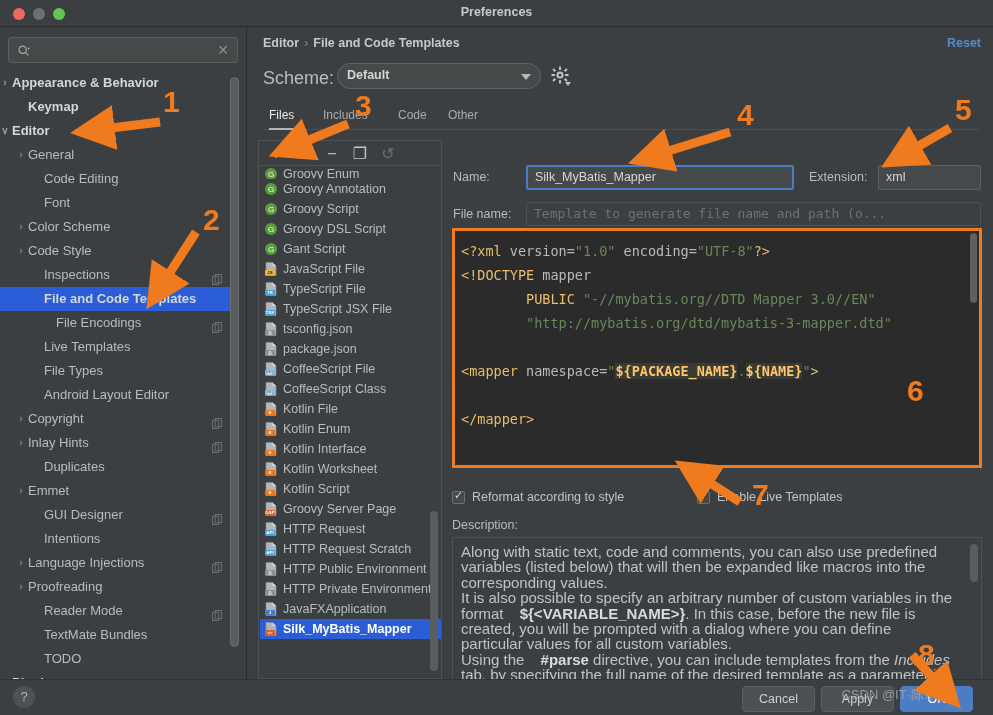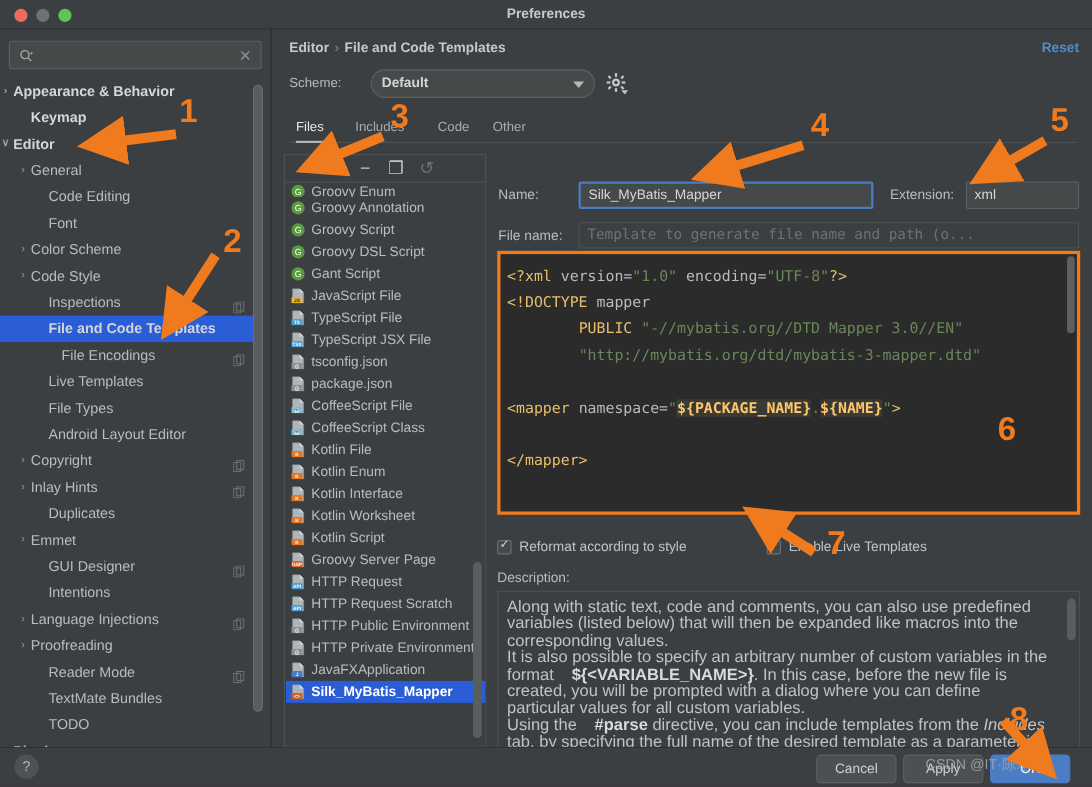--- a/index.html
+++ b/index.html
@@ -88,21 +88,21 @@
   .breadcrumb {
     position: absolute; left: 15px; top: 9px; font-size: 12.5px;
     font-weight: bold; color: #c6c8c9;
   }
   .breadcrumb .sep { color: #8b8f91; font-weight: normal; margin: 0 5px; }
   .reset-link {
     position: absolute; right: 12px; top: 9px; font-size: 12.5px;
     font-weight: bold; color: #528cc7; cursor: pointer;
   }
   .scheme-row { position: absolute; left: 15px; top: 36px; }
-  .scheme-label { position: absolute; left: 0; top: 5px; font-size: 12px; color: #bbbbbb; }
+  .scheme-label { position: absolute; left: 0; top: 5px; font-size: 18px; color: #bbbbbb; }
   .scheme-select {
     position: absolute; left: 74px; top: 0; width: 204px; height: 26px;
     background: #45494a; border: 1px solid #5e6162; border-radius: 13px;
   }
   .scheme-select .val {
     position: absolute; left: 9px; top: 4px; font-size: 12.5px;
     font-weight: bold; color: #d4d6d7;
   }
   .chevron {
     position: absolute; right: 9px; top: 10px;

